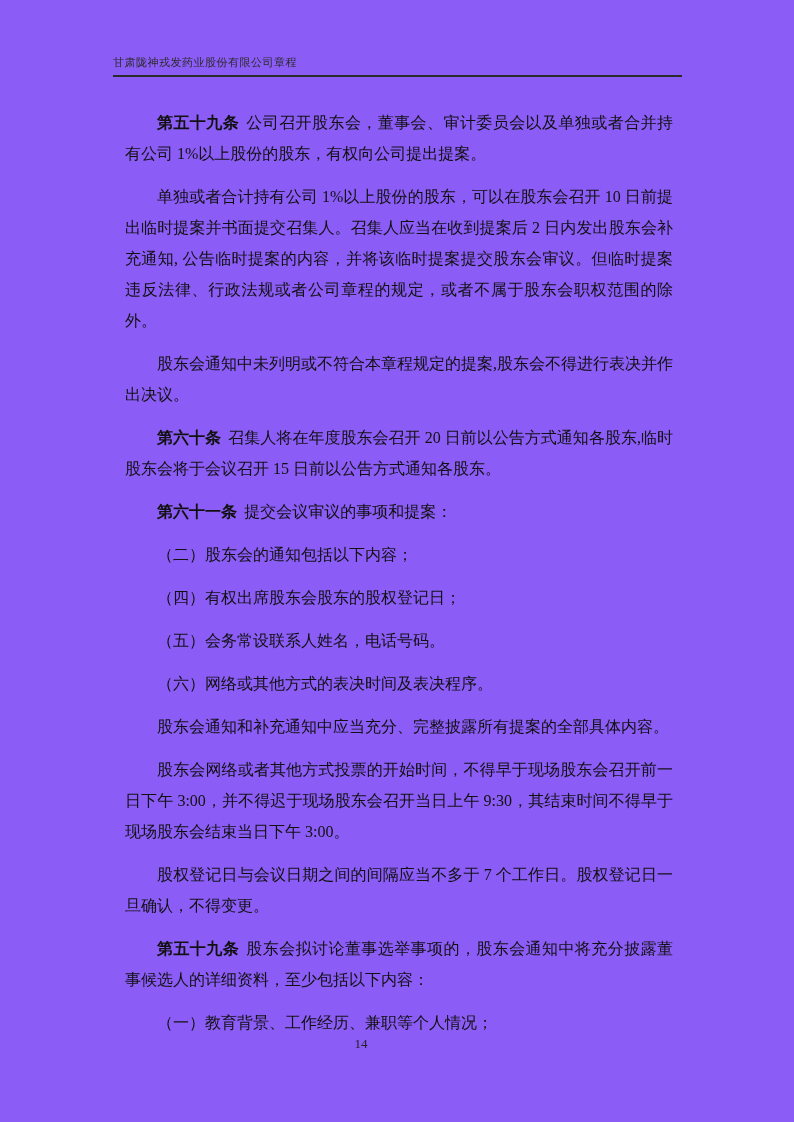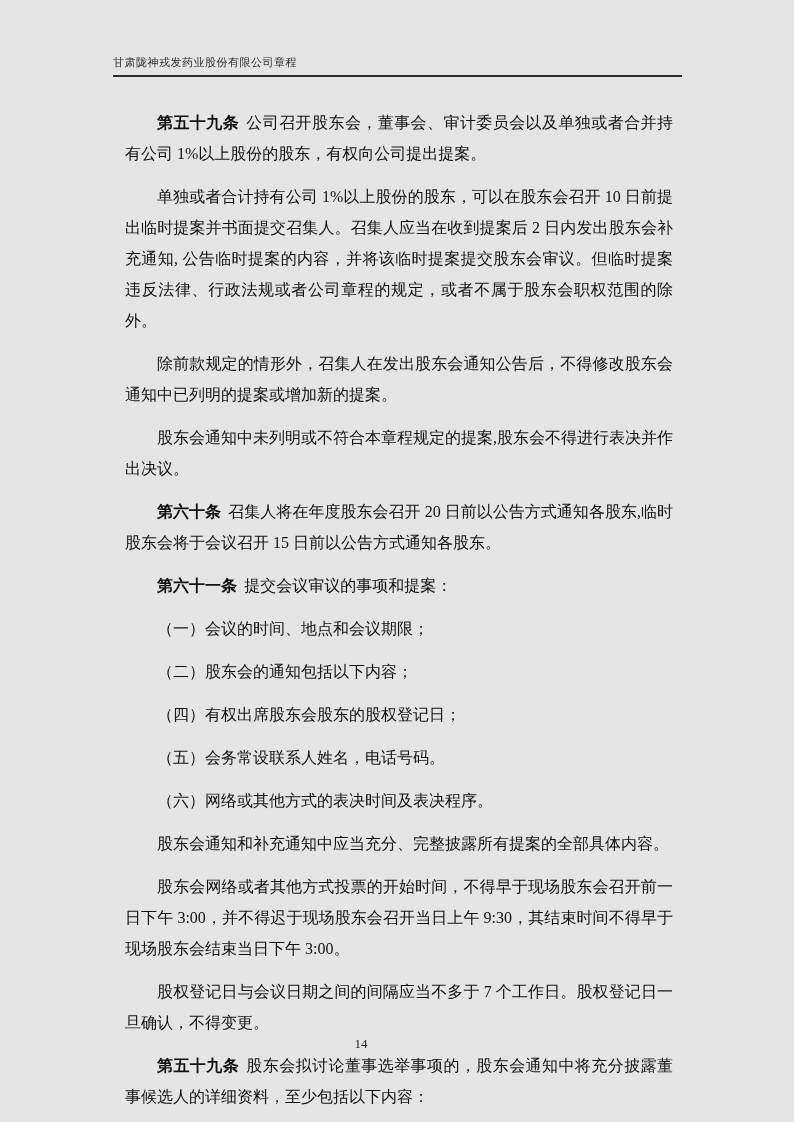--- a/index.html
+++ b/index.html
@@ -4,21 +4,21 @@
 <style>
   html, body { margin: 0; padding: 0; }
   body {
     width: 794px; height: 1122px;
     background: #ffffff;
     position: relative;
     font-family: "Liberation Serif", "DejaVu Serif", serif;
     color: #1c1c1c;
     overflow: hidden;
   }
-  .page { position: absolute; inset: 0; background: #e5e5e5; }
+  .page { position: absolute; inset: 0; background: #8b5cf6; }
 
   .header {
     position: absolute;
     left: 113px; width: 569px; top: 55px;
     border-bottom: 2px solid #2b2b2b;
     padding-bottom: 5px;
   }
   .header-title {
     font-size: 11px;
     letter-spacing: 0.5px;
@@ -49,25 +49,23 @@
 <body>
 
 <div class="page">
   <div class="header">
     <div class="header-title">甘肃陇神戎发药业股份有限公司章程</div>
   </div>
 
   <div class="content" id="content">
       <p class="para"><span class="term">第五十九条</span><span>公司召开股东会，董事会、审计委员会以及单独或者合并持有公司 1%以上股份的股东，有权向公司提出提案。</span></p>
       <p class="para"><span>单独或者合计持有公司 1%以上股份的股东，可以在股东会召开 10 日前提出临时提案并书面提交召集人。召集人应当在收到提案后 2 日内发出股东会补充通知, 公告临时提案的内容，并将该临时提案提交股东会审议。但临时提案违反法律、行政法规或者公司章程的规定，或者不属于股东会职权范围的除外。</span></p>
-      <p class="para"><span>除前款规定的情形外，召集人在发出股东会通知公告后，不得修改股东会通知中已列明的提案或增加新的提案。</span></p>
       <p class="para"><span>股东会通知中未列明或不符合本章程规定的提案,股东会不得进行表决并作出决议。</span></p>
       <p class="para"><span class="term">第六十条</span><span>召集人将在年度股东会召开 20 日前以公告方式通知各股东,临时股东会将于会议召开 15 日前以公告方式通知各股东。</span></p>
       <p class="para"><span class="term">第六十一条</span><span>提交会议审议的事项和提案：</span></p>
-      <p class="para"><span>（一）会议的时间、地点和会议期限；</span></p>
       <p class="para"><span>（二）股东会的通知包括以下内容；</span></p>
       <p class="para"><span>（四）有权出席股东会股东的股权登记日；</span></p>
       <p class="para"><span>（五）会务常设联系人姓名，电话号码。</span></p>
       <p class="para"><span>（六）网络或其他方式的表决时间及表决程序。</span></p>
       <p class="para"><span>股东会通知和补充通知中应当充分、完整披露所有提案的全部具体内容。</span></p>
       <p class="para"><span>股东会网络或者其他方式投票的开始时间，不得早于现场股东会召开前一日下午 3:00，并不得迟于现场股东会召开当日上午 9:30，其结束时间不得早于现场股东会结束当日下午 3:00。</span></p>
       <p class="para"><span>股权登记日与会议日期之间的间隔应当不多于 7 个工作日。股权登记日一旦确认，不得变更。</span></p>
       <p class="para"><span class="term">第五十九条</span><span>股东会拟讨论董事选举事项的，股东会通知中将充分披露董事候选人的详细资料，至少包括以下内容：</span></p>
       <p class="para"><span>（一）教育背景、工作经历、兼职等个人情况；</span></p>
     </div>

